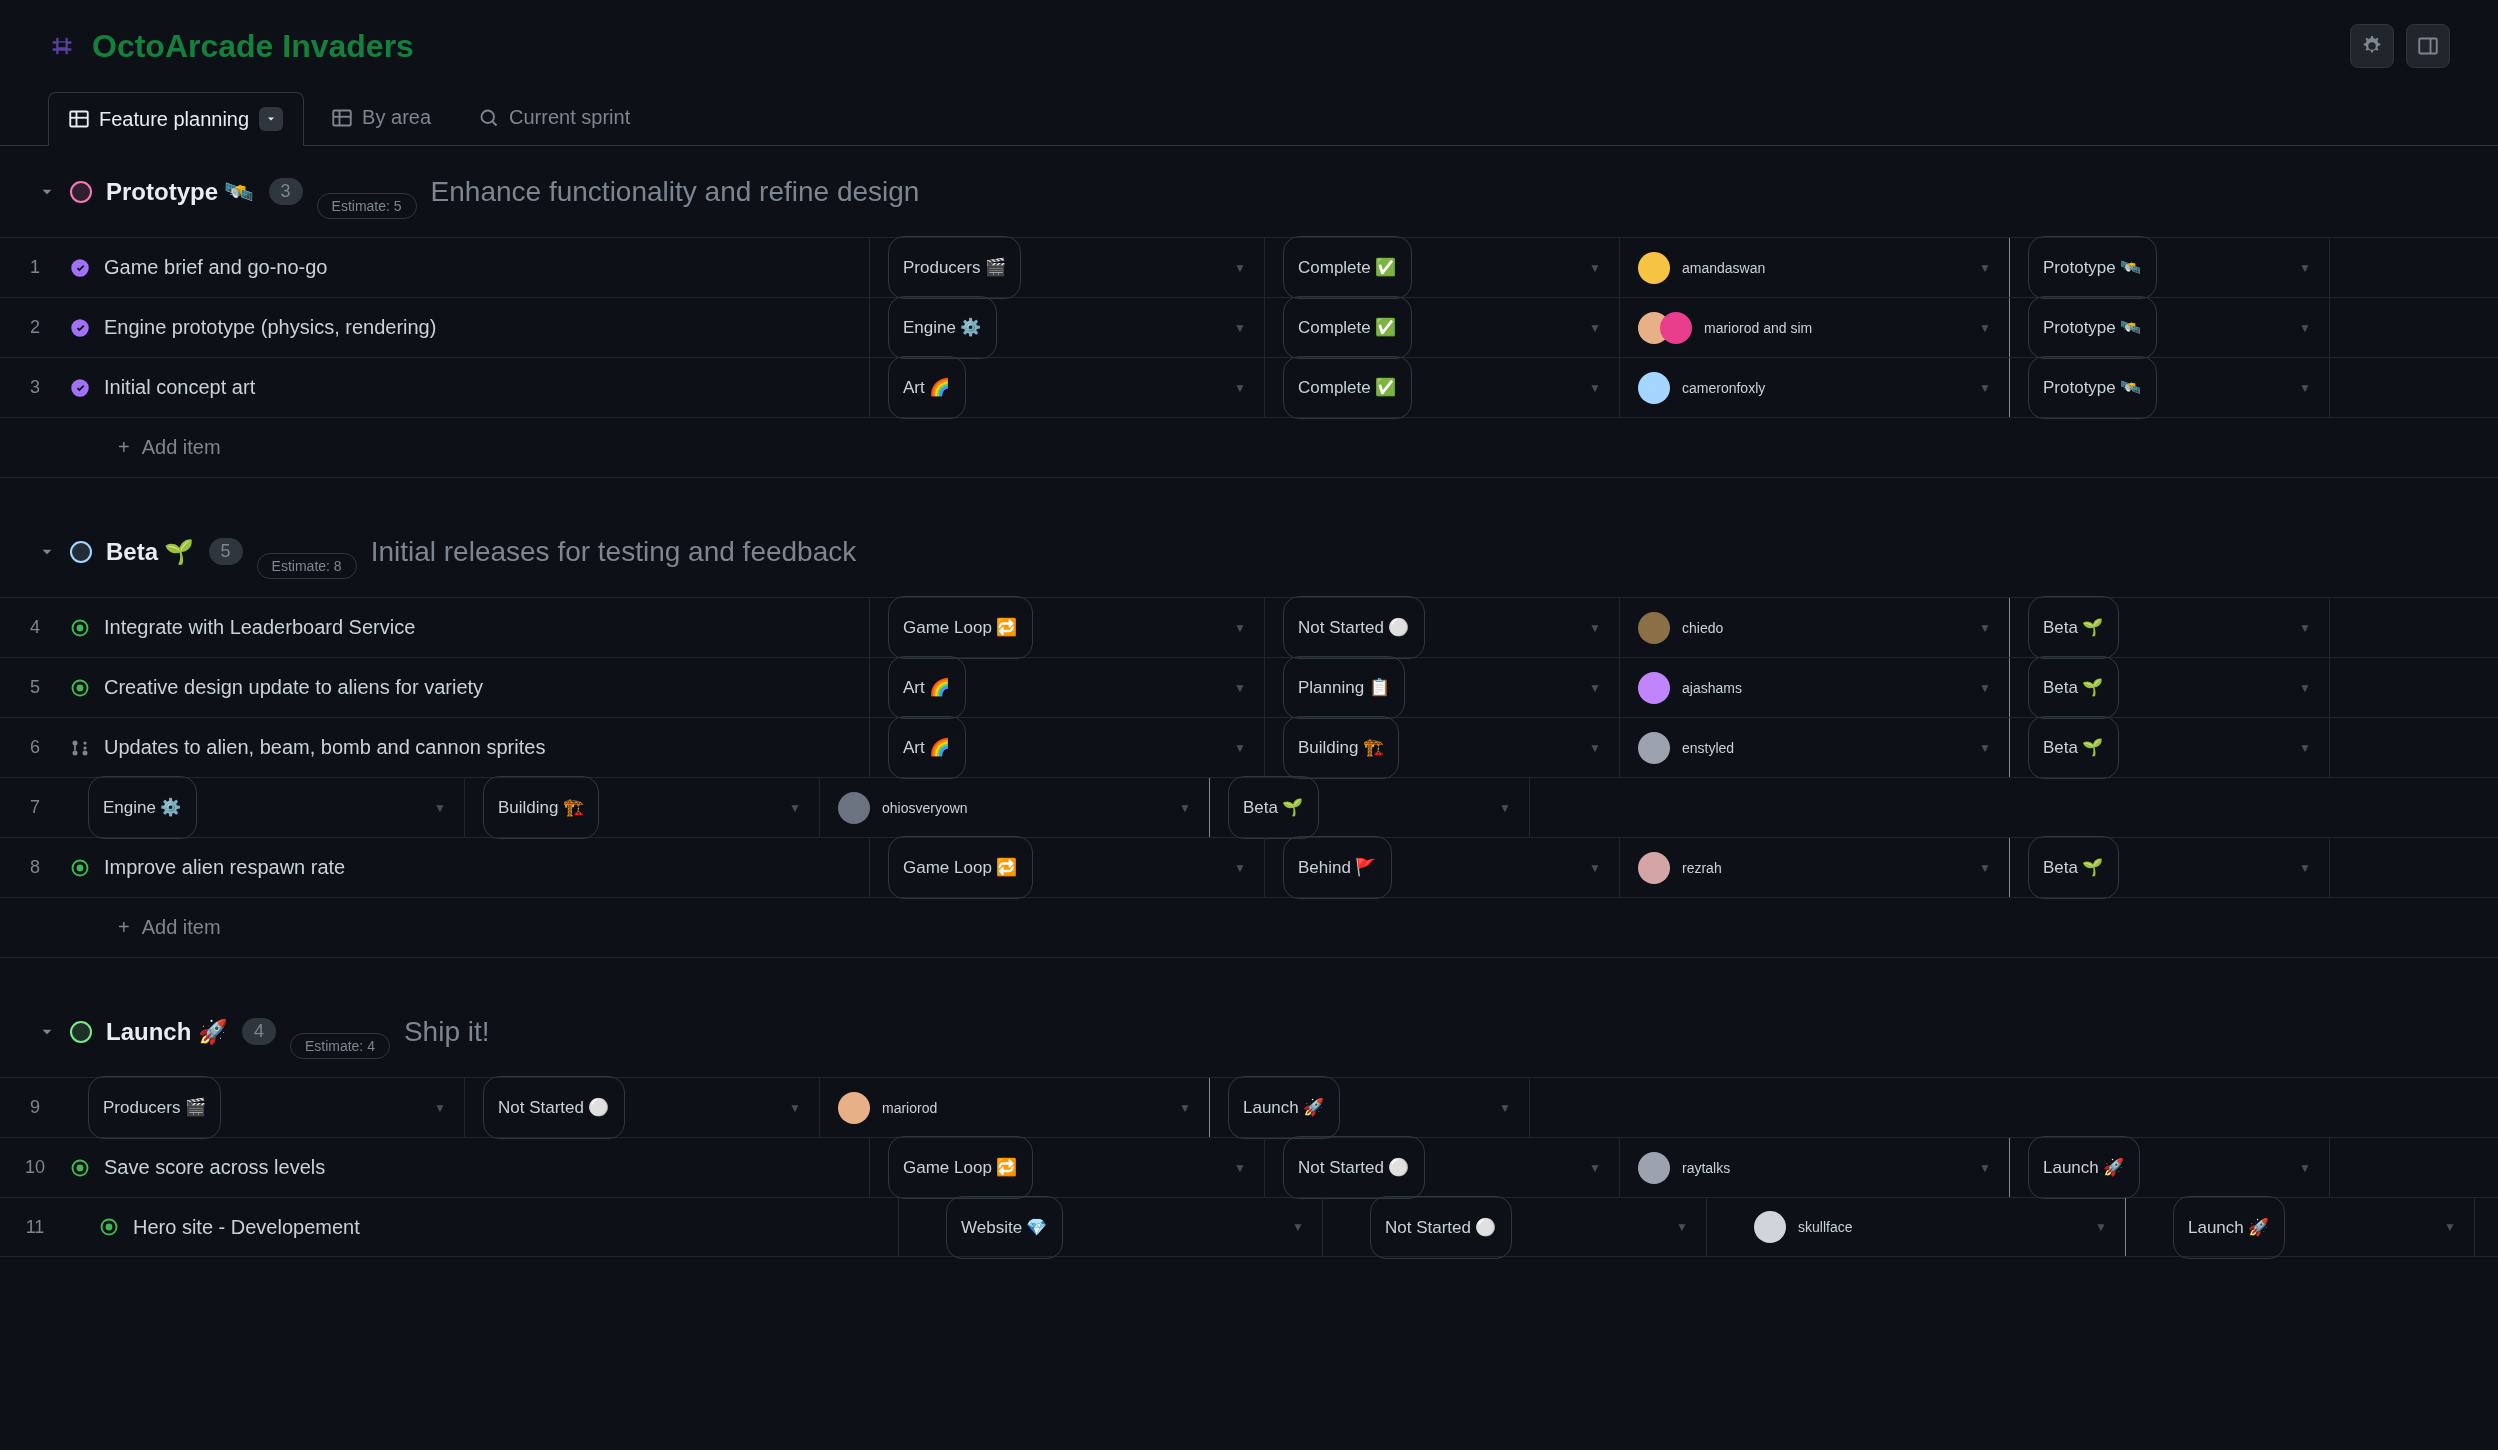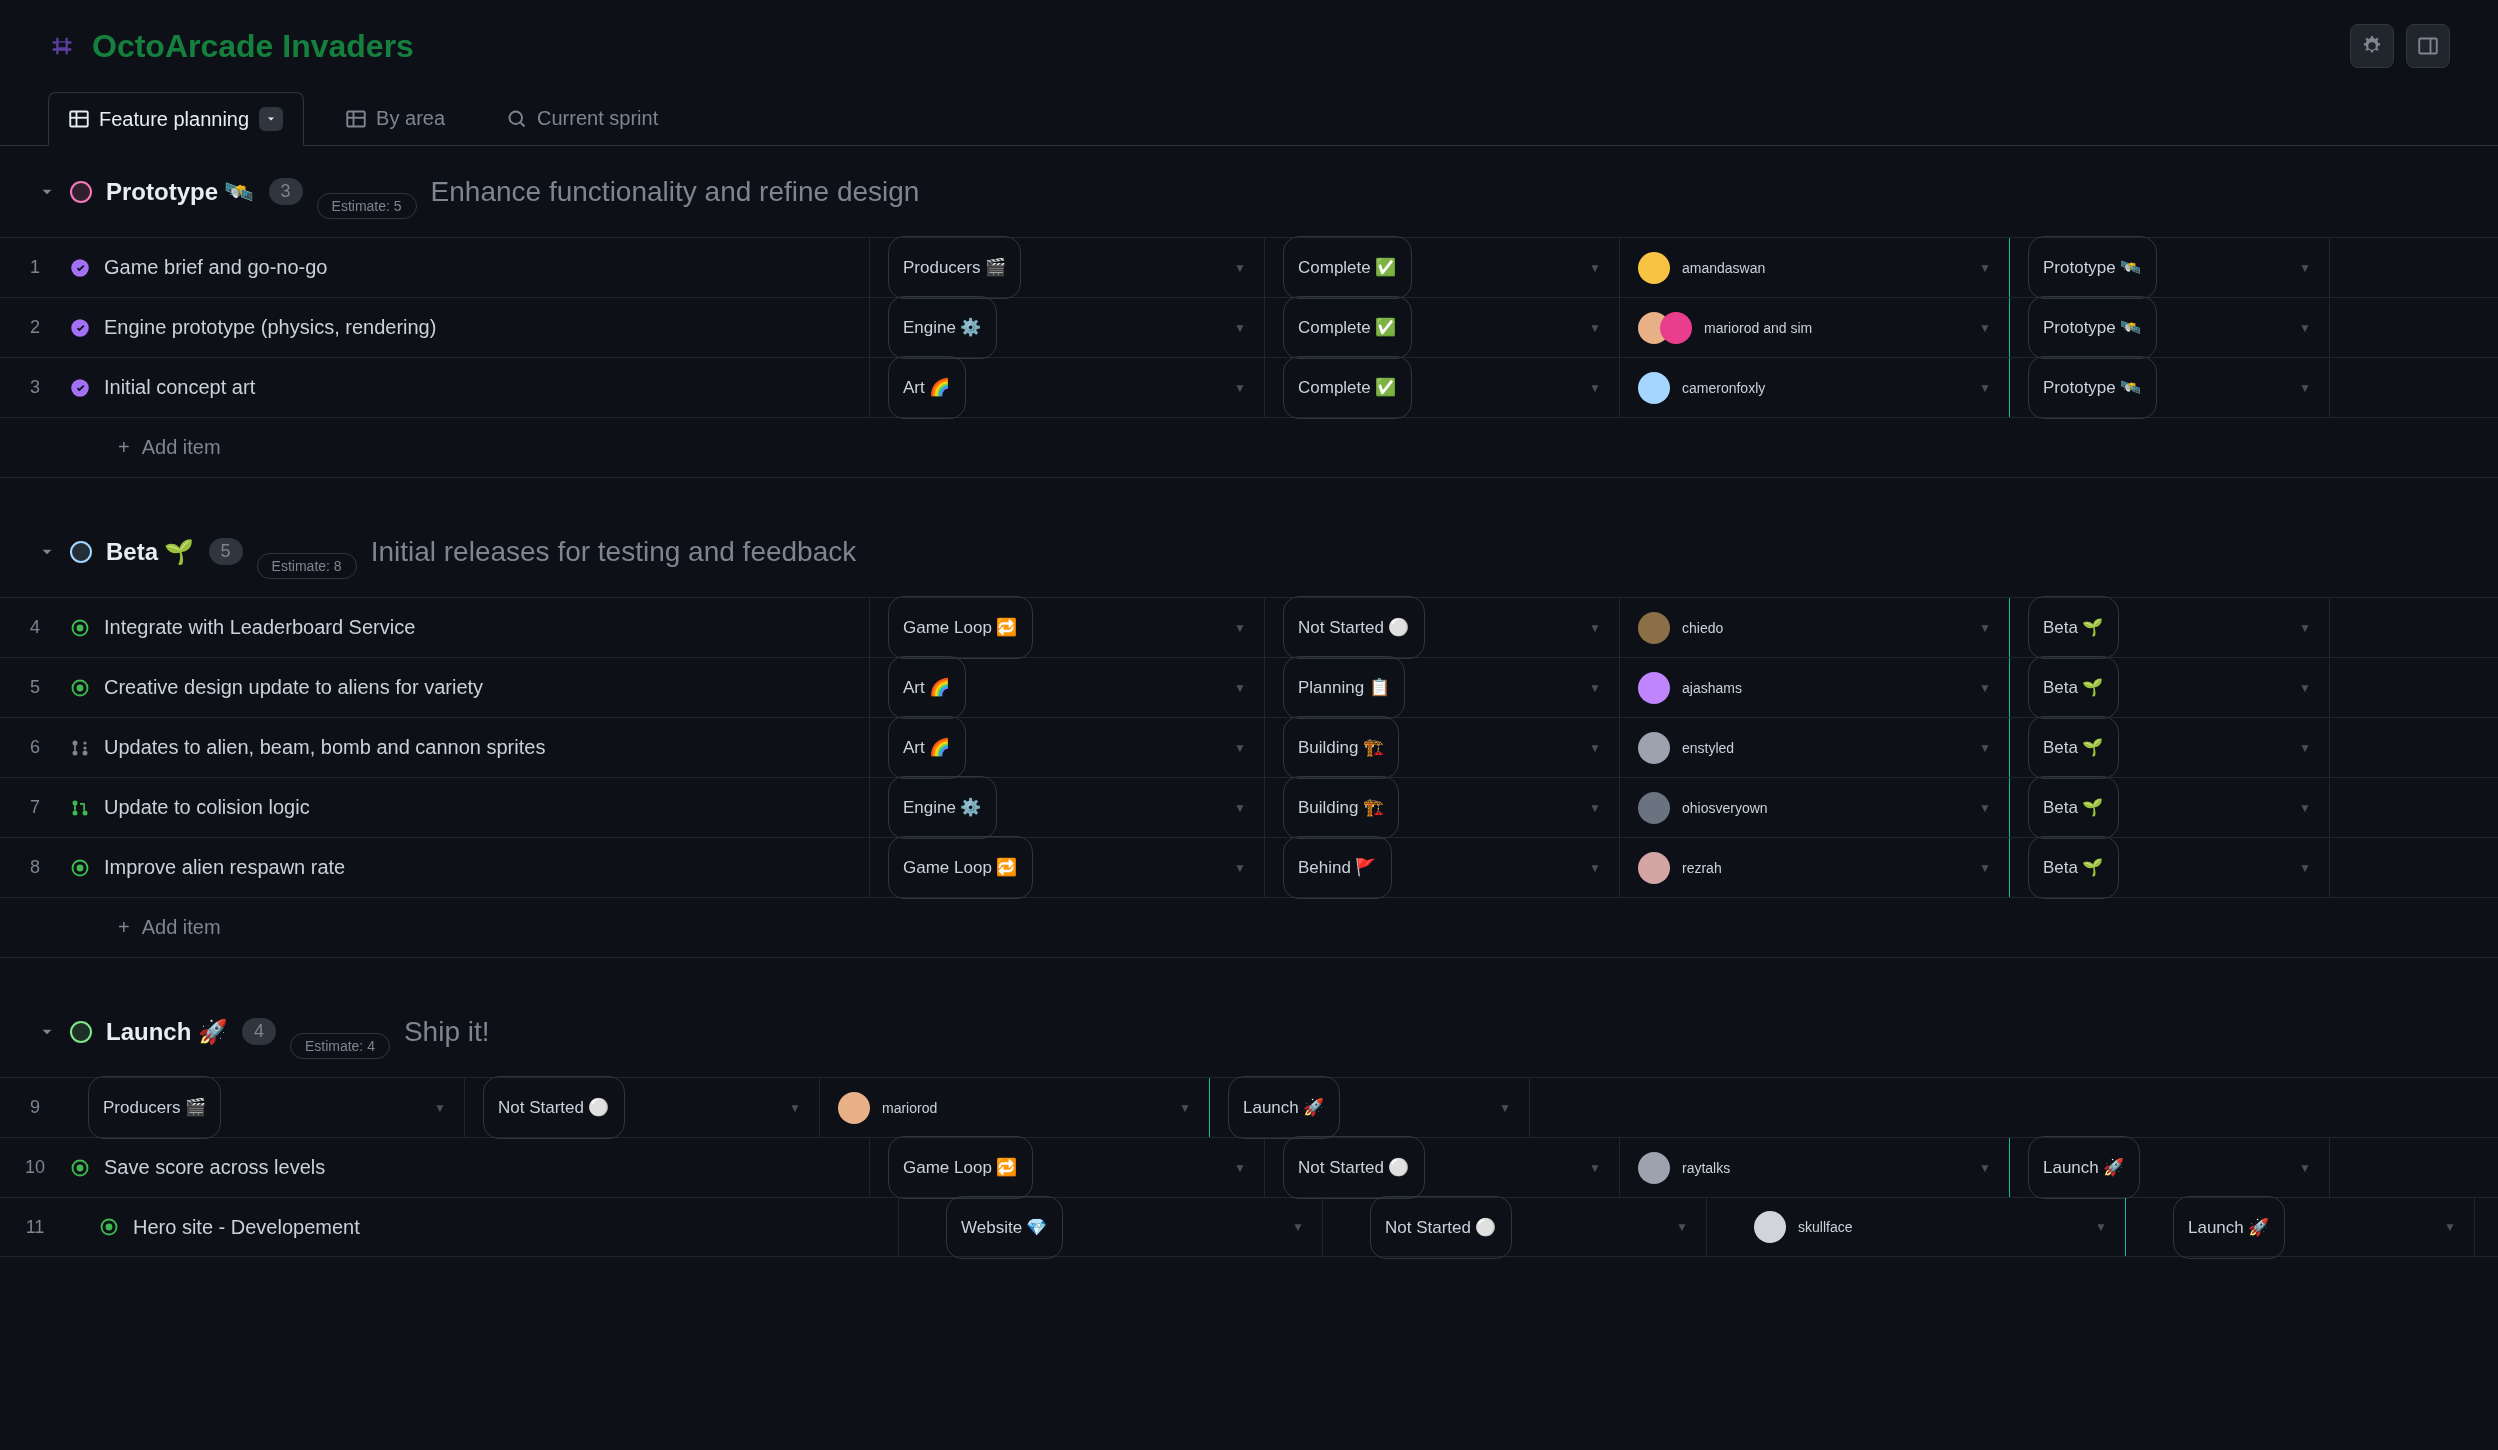--- a/index.html
+++ b/index.html
@@ -33,24 +33,24 @@
   border: 1px solid #30363d;
   border-radius: 8px;
   display: flex;
   align-items: center;
   justify-content: center;
   color: #7d8590;
   cursor: pointer;
 }
 .tabs {
   display: flex;
-  align-items: center;
+  align-items: flex-start;
   padding: 0 48px;
   border-bottom: 1px solid #30363d;
-  gap: 22px;
+  gap: 8px;
 }
 .tab {
   display: flex;
   align-items: center;
   gap: 10px;
   padding: 14px 20px;
   color: #7d8590;
   font-size: 20px;
   cursor: pointer;
   border-radius: 8px 8px 0 0;
@@ -482,30 +482,20 @@
         </div>
         <span class="cell-caret">▼</span>
       </div>
       <div class="col-milestone">
         <span class="pill">Beta 🌱</span>
         <span class="cell-caret">▼</span>
       </div>
     </div>
     <div class="row">
       <div class="col-num">7</div>
-      <div class="col-title">
-        <svg class="issue-icon" viewBox="0 0 16 16" fill="#3fb950">
-          <circle cx="4" cy="4" r="2"></circle>
-          <circle cx="4" cy="12" r="2"></circle>
-          <circle cx="12" cy="12" r="2"></circle>
-          <rect x="3.3" y="5" width="1.4" height="5"></rect>
-          <path d="M8 4h3a1 1 0 011 1v5h-1.4V5.4H8z"></path>
-        </svg>
-        <span>Update to colision logic</span>
-      </div>
       <div class="col-category">
         <span class="pill">Engine ⚙️</span>
         <span class="cell-caret">▼</span>
       </div>
       <div class="col-status">
         <span class="pill">Building 🏗️</span>
         <span class="cell-caret">▼</span>
       </div>
       <div class="col-assignee">
         <div class="assignee-cell">

